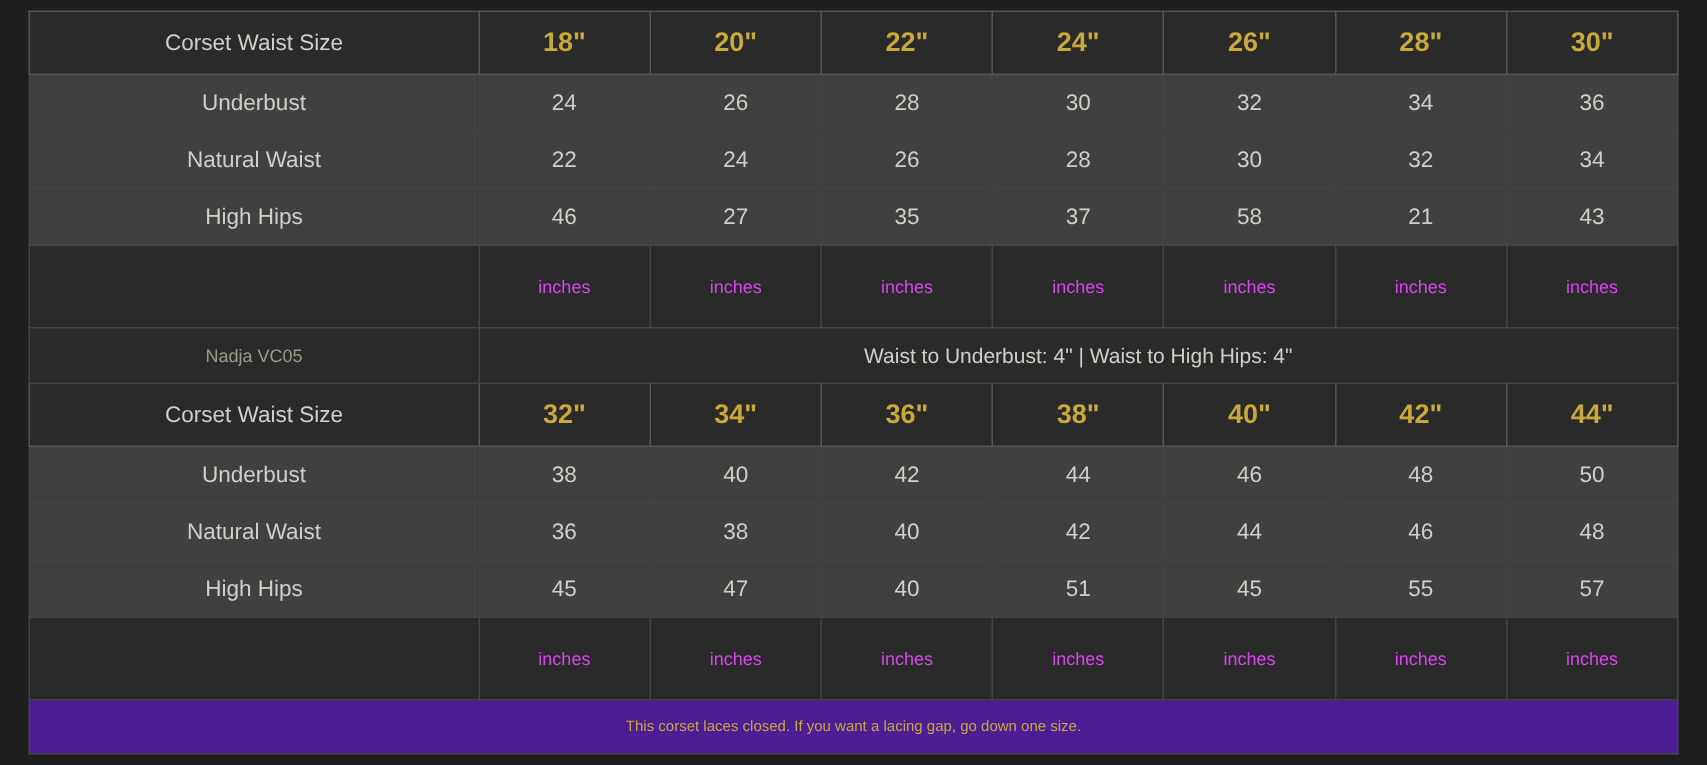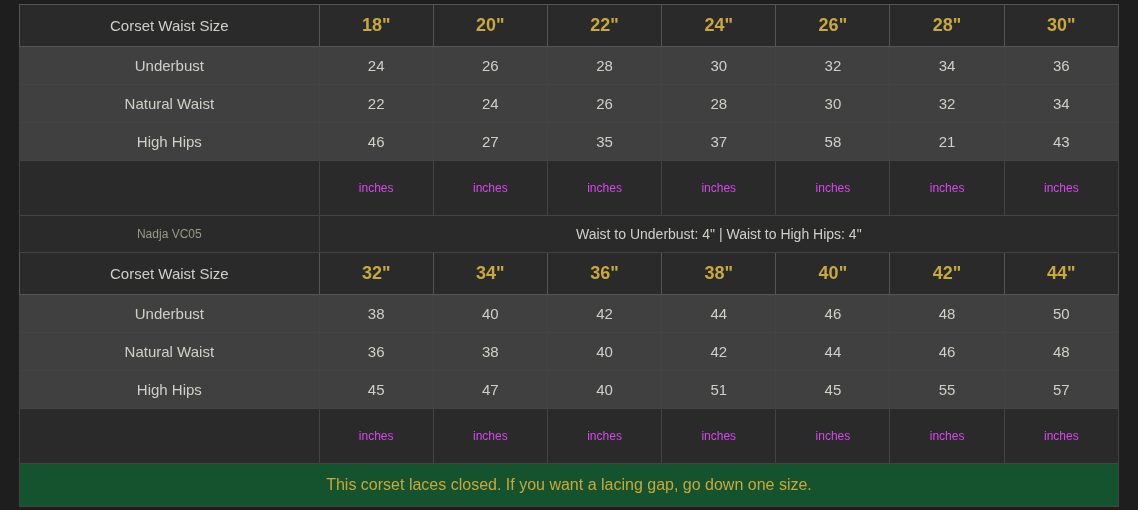--- a/index.html
+++ b/index.html
@@ -72,23 +72,23 @@
       font-size: 12px;
       color: #9a9a8a;
       text-align: center;
     }
     .model-info {
       color: #d0cfc8;
       font-size: 15px;
     }
     
     .footer-row td {
-      background-color: #14532d;
+      background-color: #4c1d95;
       color: #c9a83c;
-      font-size: 16px;
+      font-size: 10px;
       padding: 12px 8px;
     }
     
     .section-border td {
       border-top: 2px solid #555;
     }
     tr td {
       border: 1px solid #444;
     }
     .header-row td {

